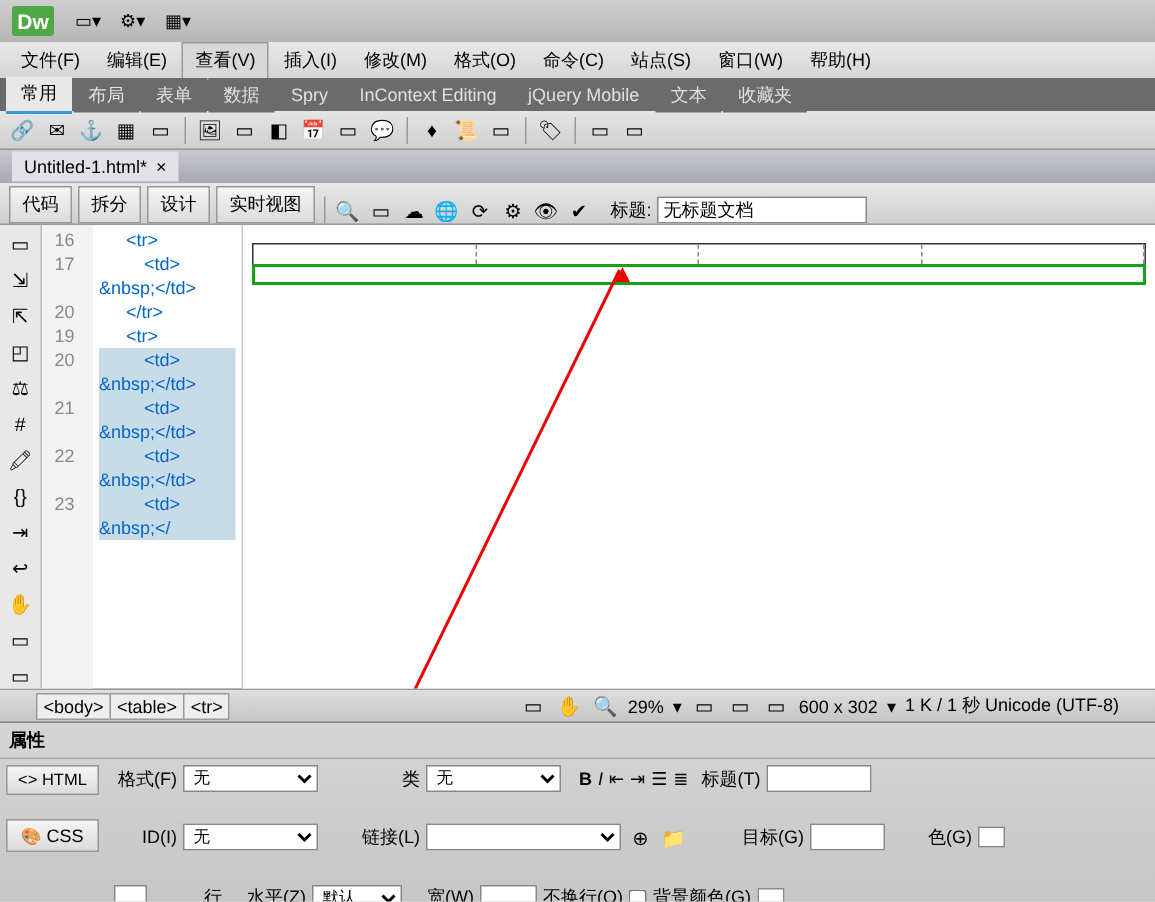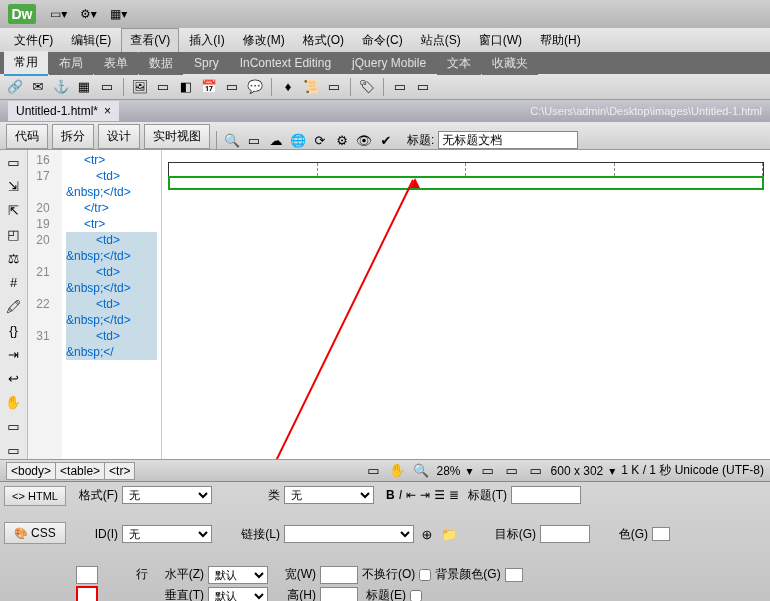--- a/index.html
+++ b/index.html
@@ -26,21 +26,21 @@
 .lineno{width:34px;background:#f3f3f3;font-family:Consolas,monospace;font-size:11px;color:#888;text-align:center;padding:2px 4px 12px 0;line-height:16px}
 .code{flex:0 0 100px;font-family:Consolas,monospace;font-size:11px;line-height:16px;padding:2px 4px;color:#06c;overflow:hidden;border-right:1px solid #ccc;position:relative}
 .code .hl{background:#c8dce8}
 .design{flex:1;background:#fff;position:relative;overflow:hidden}
 .tablebox{position:absolute;top:12px;left:6px;right:6px;height:28px;border:1px solid #333}
 .tablebox .row1{height:14px;border-bottom:1px dashed #888;display:flex}
 .tablebox .row1 div{flex:1;border-right:1px dashed #888}
 .tablebox .row2{height:14px;border:2px solid #18a018;margin:-1px}
 .arrow{position:absolute;top:30px;left:250px;width:2px;height:430px;background:#e00;transform:rotate(26deg);transform-origin:top}
 .arrowhead{position:absolute;top:28px;left:248px;width:0;height:0;border-left:5px solid transparent;border-right:5px solid transparent;border-bottom:10px solid #e00}
-.statusbar{height:22px;background:linear-gradient(#dedede,#c5c5c5);display:flex;align-items:center;padding:0 6px;font-size:11px;border-top:1px solid #999;justify-content:space-between}
+.statusbar{height:22px;background:linear-gradient(#dedede,#c5c5c5);display:flex;align-items:center;padding:0 24px;font-size:11px;border-top:1px solid #999;justify-content:space-between}
 .bcrumb span{border:1px solid #999;padding:1px 4px;background:#eee;margin-right:-1px}
 .sright{display:flex;align-items:center;gap:6px}
 .props{background:linear-gradient(#d5d5d5,#c2c2c2);border-top:1px solid #888}
 .props .hdr{padding:3px 6px;font-weight:bold;border-bottom:1px solid #aaa}
 .props .body{display:flex;padding:4px;gap:8px}
 .props .left{width:62px;display:flex;flex-direction:column;gap:16px}
 .lbtn{padding:3px 4px;background:linear-gradient(#f5f5f5,#dcdcdc);border:1px solid #999;font-size:11px;text-align:center}
 .props .mid{flex:1;display:flex;flex-direction:column;gap:21px}
 .prow{display:flex;align-items:center;gap:4px}
 .prow label{min-width:44px;text-align:right}
@@ -107,21 +107,20 @@
   <span class="sep"></span>
   <span class="ico">▭</span>
   <span class="ico">▭</span>
 </div>
 
 <div class="doctab">
   <div class="filetab">
     <span>Untitled-1.html*</span>
     <span>×</span>
   </div>
-  <div class="path">C:\Users\admin\Desktop\images\Untitled-1.html</div>
 </div>
 
 <div class="viewbar">
   <span class="btn">代码</span>
   <span class="btn">拆分</span>
   <span class="btn">设计</span>
   <span class="btn">实时视图</span>
   <span class="sep"></span>
   <span class="ico">🔍</span>
   <span class="ico">▭</span>
@@ -156,21 +155,21 @@
       <div>17</div>
       <div>&nbsp;</div>
       <div>20</div>
       <div>19</div>
       <div>20</div>
       <div>&nbsp;</div>
       <div>21</div>
       <div>&nbsp;</div>
       <div>22</div>
       <div>&nbsp;</div>
-      <div>31</div>
+      <div>23</div>
       <div>&nbsp;</div>
   </div>
   <div class="code">
     <div style="padding-left:18px">&lt;tr&gt;</div>
     <div style="padding-left:30px">&lt;td&gt;</div>
     <div>&amp;nbsp;&lt;/td&gt;</div>
     <div style="padding-left:18px">&lt;/tr&gt;</div>
     <div style="padding-left:18px">&lt;tr&gt;</div>
     <div class="hl" style="padding-left:30px">&lt;td&gt;</div>
     <div class="hl">&amp;nbsp;&lt;/td&gt;</div>
@@ -197,32 +196,33 @@
 </div>
 
 <div class="statusbar">
   <div class="bcrumb">
     <span>&lt;body&gt;</span><span>&lt;table&gt;</span><span>&lt;tr&gt;</span>
   </div>
   <div class="sright">
     <span class="ico">▭</span>
     <span class="ico">✋</span>
     <span class="ico">🔍</span>
-    <span>28%</span>
+    <span>29%</span>
     <span>▾</span>
     <span class="ico">▭</span>
     <span class="ico">▭</span>
     <span class="ico">▭</span>
     <span>600 x 302</span>
     <span>▾</span>
     <span>1 K / 1 秒 Unicode (UTF-8)</span>
   </div>
 </div>
 
 <div class="props">
+  <div class="hdr">属性</div>
   <div class="body">
     <div class="left">
       <div class="lbtn">&lt;&gt; HTML</div>
       <div class="lbtn">🎨 <span>CSS</span></div>
     </div>
     <div class="mid">
       <div class="prow">
         <label>格式(F)</label>
         <select style="width:90px"><option>无</option></select>
         <label style="margin-left:20px">类</label>

